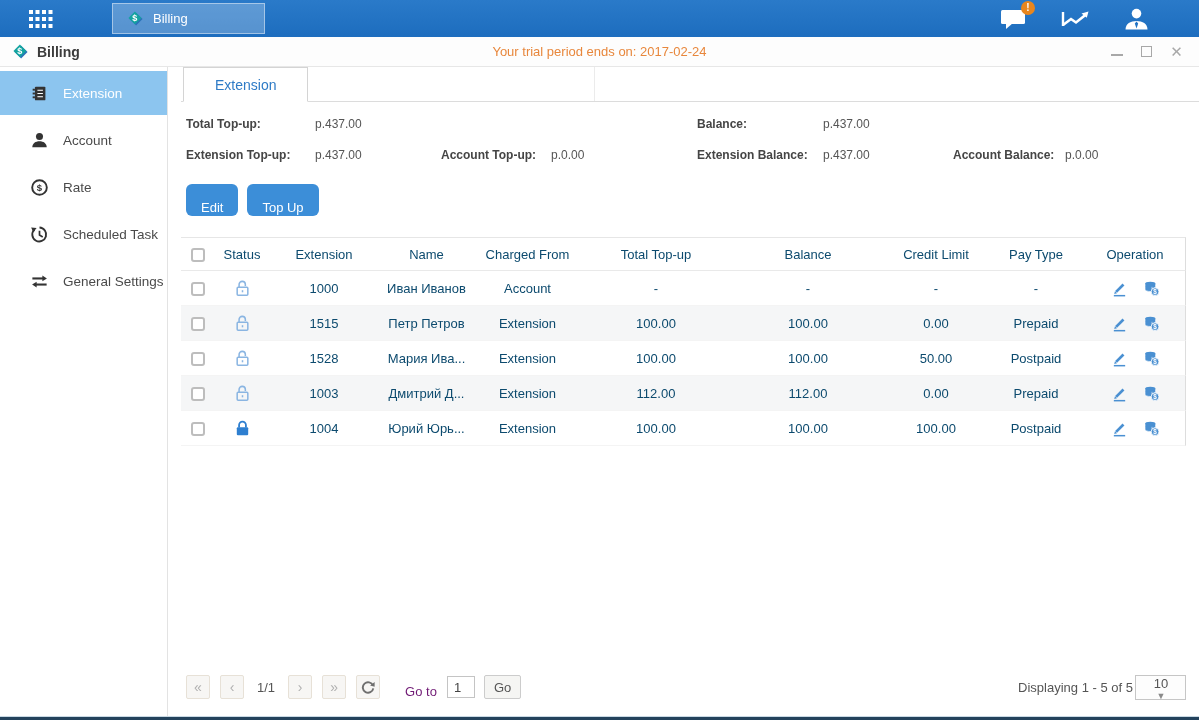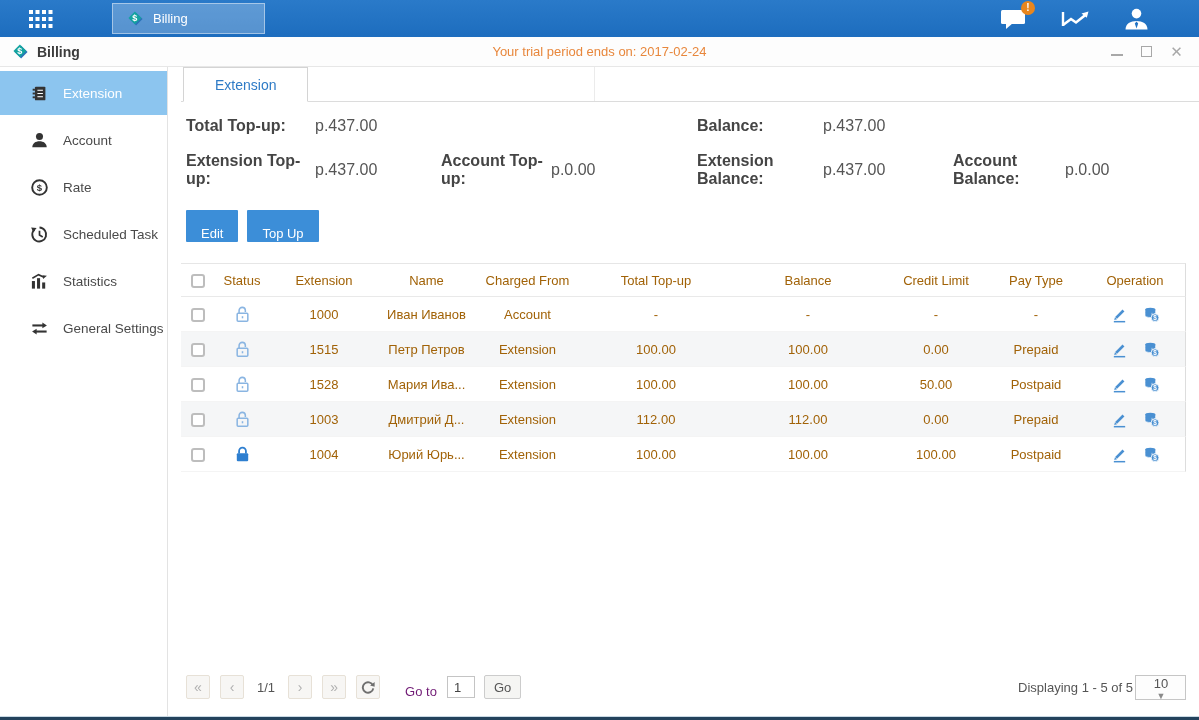--- a/index.html
+++ b/index.html
@@ -39,29 +39,29 @@
 
   .main { flex:1; display:flex; flex-direction:column; padding:0 13px; min-width:0; }
 
   .tabstrip { height:35px; display:flex; border-bottom:1px solid #dcdcdc; margin-right:-13px; flex-shrink:0; }
   .tab { height:35px; margin-bottom:-1px; background:#fff; border:1px solid #d4d4d4; border-bottom:1px solid #fff; display:flex; align-items:center; padding:0 31px; font-size:14px; color:#2e7bc6; margin-left:2px; cursor:pointer; }
   .tab-ghost { width:287px; border-right:1px solid #ebebeb; height:34px; }
 
   .summary { display:flex; padding-top:15px; padding-left:5px; }
   .sum-half { width:50%; }
   .sum-half.right { padding-left:11px; }
-  .sum-row { display:grid; grid-template-columns:129px 126px 110px 1fr; align-items:center; margin-bottom:17px; font-size:16px; color:#555; }
+  .sum-row { display:grid; grid-template-columns:129px 126px 110px 1fr; align-items:center; margin-bottom:17px; font-size:12px; color:#555; }
   .sum-half.right .sum-row { grid-template-columns:126px 130px 112px 1fr; }
   .sum-lbl { font-weight:bold; color:#454545; }
 
   .actions { display:flex; gap:9px; margin-top:5px; padding-left:5px; }
-  .btn { background:#3c8ed8; color:#fff; border:none; height:29px; padding:16px 15px; font-size:13px; border-radius:1px; cursor:pointer; font-family:"Liberation Sans",sans-serif; }
+  .btn { background:#3c8ed8; color:#fff; border:none; height:29px; padding:16px 15px; font-size:13px; border-radius:6px; cursor:pointer; font-family:"Liberation Sans",sans-serif; }
 
   .table { margin-top:21px; width:1005px; flex-shrink:0; }
-  .thead, .trow { display:grid; grid-template-columns:33px 56px 108px 97px 105px 152px 152px 104px 96px 102px; align-items:center; border-right:1px solid #ddd; font-size:13px; color:#a16207; }
+  .thead, .trow { display:grid; grid-template-columns:33px 56px 108px 97px 105px 152px 152px 104px 96px 102px; align-items:center; border-right:1px solid #ddd; font-size:13px; color:#0c4a6e; }
   .thead { height:34px; border-top:1px solid #e6e6e6; border-bottom:1px solid #e9e9e9; }
   .trow { height:35px; border-bottom:1px solid #f4f4f4; }
   .trow:nth-child(even) { background:#f5f6f7; }
   .td, .th { text-align:center; overflow:hidden; white-space:nowrap; }
   .cb { width:14px; height:14px; border:2px solid #bdbdbd; border-radius:3px; background:#fff; display:inline-block; vertical-align:middle; cursor:pointer; }
   .lock svg { width:19px; height:19px; vertical-align:middle; }
   .op-cell { display:flex; justify-content:center; align-items:center; gap:15px; }
   .op-ic { cursor:pointer; display:flex; }
   .op-ic svg { width:17px; height:17px; }
 
@@ -205,32 +205,20 @@
             <svg viewBox="0 0 20 20">
               <path d="M4.6 4.8 A7.3 7.3 0 1 0 10 2.7" fill="none" stroke="#333" stroke-width="2"></path>
               <polygon points="1.2,2.6 7,3.2 3.4,7.6" fill="#333"></polygon>
               <path d="M10 6 V10.6 L13.4 12.6" fill="none" stroke="#333" stroke-width="1.8"></path>
             </svg>
           </span>
     <span class="side-label">Scheduled Task</span>
   </div>
 
 
-  <div class="side-item">
-    <span class="side-icon">
-            <svg viewBox="0 0 20 20">
-              <rect x="2" y="9.5" width="3.2" height="8" fill="#333"></rect>
-              <rect x="7.4" y="6.5" width="3.2" height="11" fill="#333"></rect>
-              <rect x="12.8" y="11" width="3.2" height="6.5" fill="#333"></rect>
-              <path d="M2.5 6.5 L9 2.8 L14.8 5.6" stroke="#333" stroke-width="1.7" fill="none"></path>
-              <polygon points="17.8,4 13.8,7.4 13.2,3.4" fill="#333"></polygon>
-            </svg>
-          </span>
-    <span class="side-label">Statistics</span>
-  </div>
 
   <div class="side-item">
     <span class="side-icon">
             <svg viewBox="0 0 20 20">
               <line x1="2.5" y1="6.8" x2="14.5" y2="6.8" stroke="#333" stroke-width="2.2"></line>
               <polygon points="17.8,6.8 13,3.8 13,9.8" fill="#333"></polygon>
               <line x1="5.5" y1="13.2" x2="17.5" y2="13.2" stroke="#333" stroke-width="2.2"></line>
               <polygon points="2.2,13.2 7,10.2 7,16.2" fill="#333"></polygon>
             </svg>
           </span>

